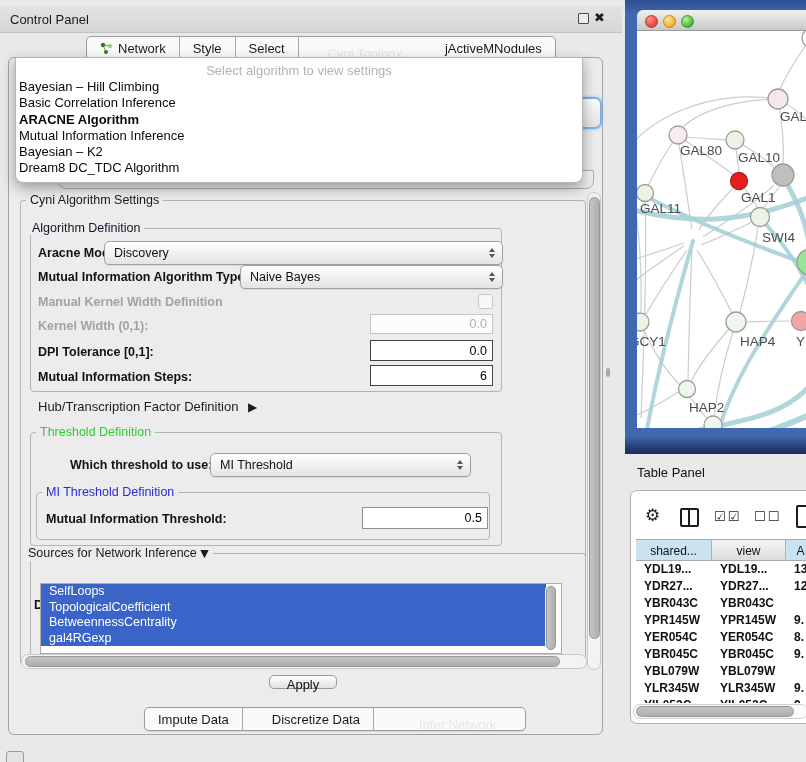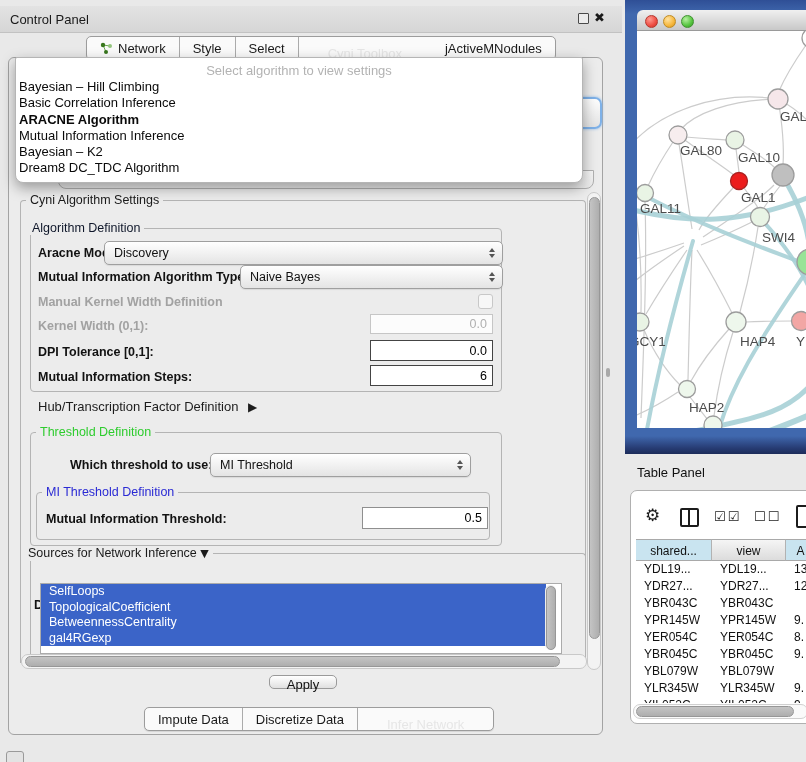--- a/index.html
+++ b/index.html
@@ -203,21 +203,21 @@
     <div class="scroll-track" style="left:21px;top:654px;width:564px;height:13px;border-radius:7px;">
       <div class="scroll-thumb h" style="left:3px;top:1px;width:533px;height:9px;"></div>
     </div>
   </div>
 
   
   <button class="abs" style="left:269px;top:675px;width:68px;height:14px;border:1px solid #9a9a9a;border-radius:5px;
             background:linear-gradient(#ffffff,#e0e0e0);font-size:13px;color:#111;font-family:'Liberation Sans',sans-serif;">Apply</button>
 
   
-  <div id="bottom-tabs" class="seg-bar" style="left:144px;top:707px;">
+  <div id="bottom-tabs" class="seg-bar" style="left:144px;top:707px;gap:16px;">
       <div class="seg">
         <span>Impute Data</span>
       </div>
       <div class="seg">
         <span>Discretize Data</span>
       </div>
       <div class="seg active">
         <span>Infer Network</span>
       </div>
     </div>
@@ -321,21 +321,21 @@
   <div class="abs glyph" style="left:714px;top:509px;font-size:13px;color:#1c1c1c;letter-spacing:2px;">☑☑</div>
   <div class="abs glyph" style="left:754px;top:509px;font-size:13px;color:#1c1c1c;letter-spacing:2px;">☐☐</div>
   <div class="abs" style="left:796px;top:505px;width:14px;height:19px;border:2px solid #1c1c1c;border-radius:2px;background:#fff;"></div>
 
   
   <div class="abs" id="table-header" style="left:636px;top:539px;width:170px;height:26px;">
       <div class="th-cell" style="left: 0px; width: 76px; background: rgb(201, 228, 240);">shared...</div>
       <div class="th-cell" style="left: 76px; width: 74px; background: linear-gradient(rgb(245, 245, 245), rgb(220, 220, 220));">view</div>
       <div class="th-cell" style="left: 150px; width: 30px; background: rgb(201, 228, 240);">A</div>
     </div>
-  <div class="abs" id="table-rows" style="left:636px;top:561px;width:170px;height:142px;overflow:hidden;">
+  <div class="abs" id="table-rows" style="left:636px;top:561px;width:170px;height:142px;overflow:hidden;font-weight:bold;">
       <div class="td-cell" style="left: 0px; top: 0px; width: 76px;">YDL19...</div>
       <div class="td-cell" style="left: 76px; top: 0px; width: 74px;">YDL19...</div>
       <div class="td-cell" style="left: 150px; top: 0px; width: 30px;">13</div>
       <div class="td-cell" style="left: 0px; top: 17px; width: 76px;">YDR27...</div>
       <div class="td-cell" style="left: 76px; top: 17px; width: 74px;">YDR27...</div>
       <div class="td-cell" style="left: 150px; top: 17px; width: 30px;">12</div>
       <div class="td-cell" style="left: 0px; top: 34px; width: 76px;">YBR043C</div>
       <div class="td-cell" style="left: 76px; top: 34px; width: 74px;">YBR043C</div>
       <div class="td-cell" style="left: 150px; top: 34px; width: 30px;"></div>
       <div class="td-cell" style="left: 0px; top: 51px; width: 76px;">YPR145W</div>

